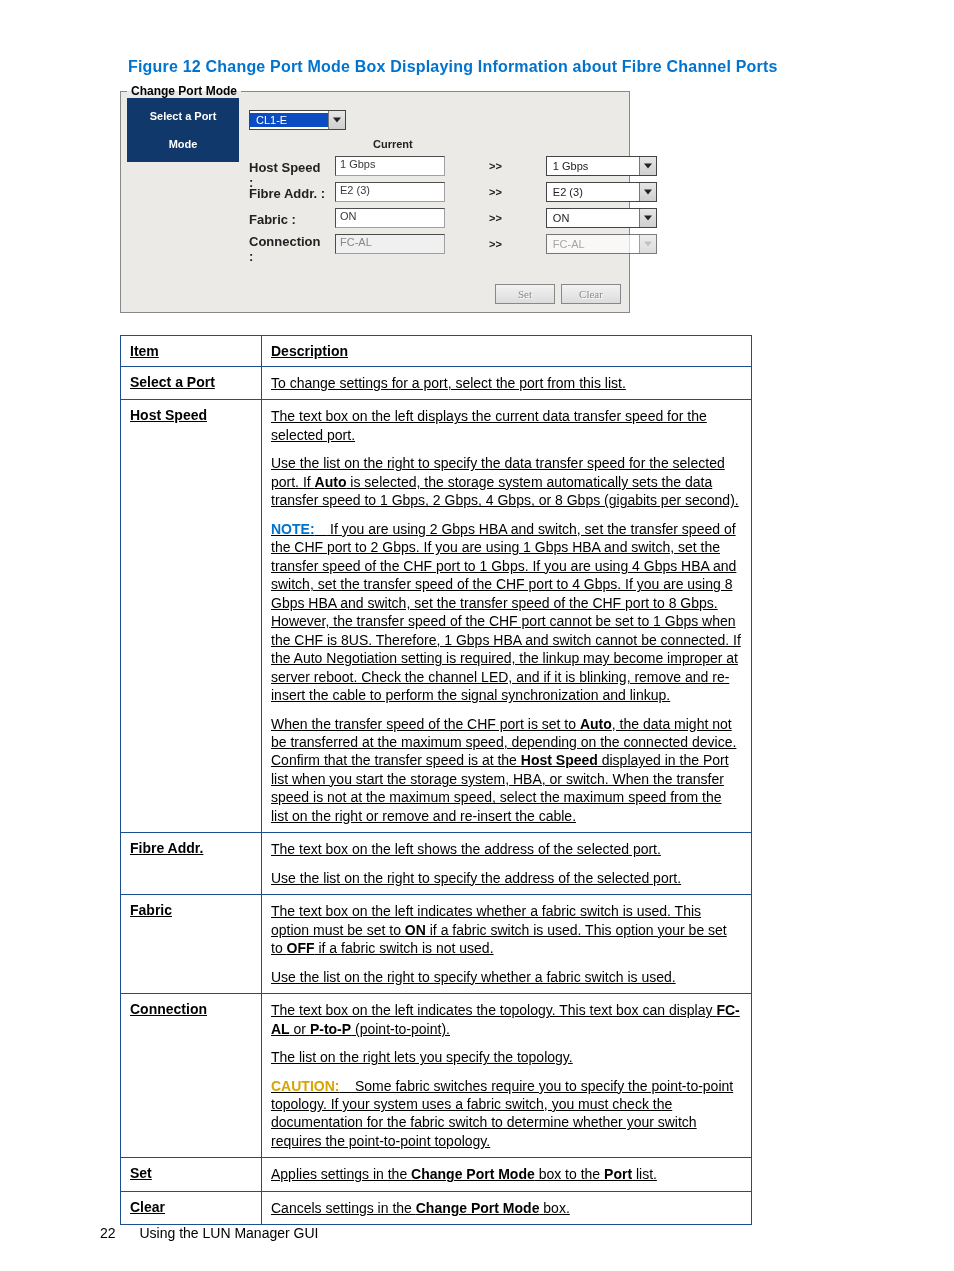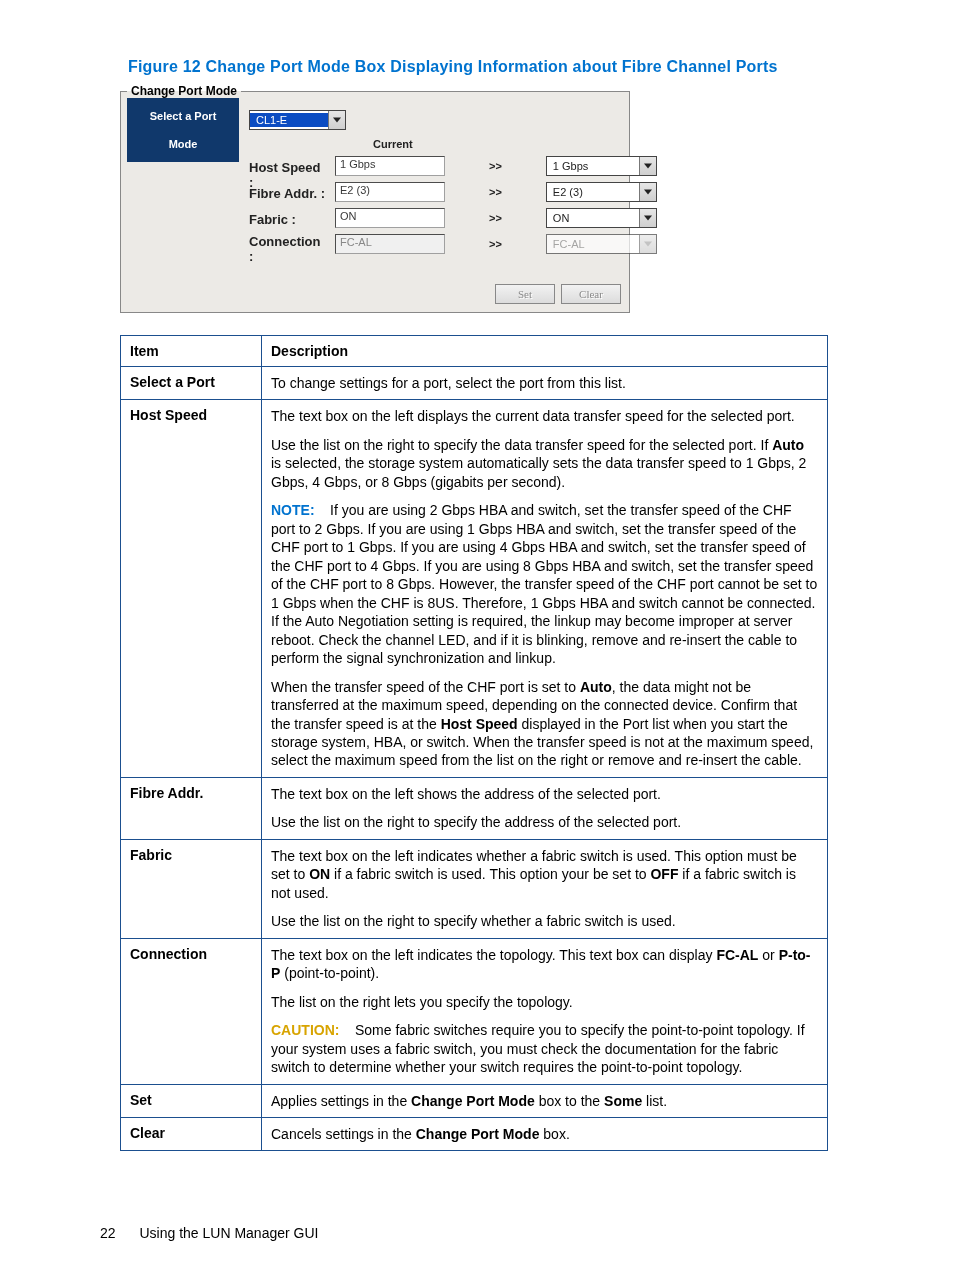--- a/index.html
+++ b/index.html
@@ -22,21 +22,21 @@
   .cbtn svg{width:8px;height:6px;}
   .tbox{border:1px inset #a0a0a0;background:#fff;color:#3a3a3a;padding:1px 4px;height:16px;font-size:11px;width:100px;display:inline-block;}
   .tbox.dis{background:#f0f0f0;color:#888;}
   .arrow{display:inline-block;padding:0 7px;font-size:11px;font-weight:bold;}
   .curhdr{position:absolute;left:252px;top:40px;font-weight:bold;font-size:11px;}
   .fieldlbl{position:absolute;left:128px;font-weight:bold;font-size:13px;width:78px;}
   .r{position:absolute;display:flex;align-items:center;gap:37px;}
   .btns{position:absolute;right:8px;bottom:8px;display:flex;gap:6px;}
   .winbtn{min-width:60px;height:20px;border:1px solid #888;background:linear-gradient(#f2f2f2,#dcdcdc);font:11px Tahoma;color:#8a8a8a;text-shadow:1px 1px 0 #fff;padding:0;display:flex;align-items:center;justify-content:center;}
   
-  table.desc{border-collapse:collapse;width:708px;margin-top:2px;}
+  table.desc{border-collapse:collapse;width:632px;margin-top:2px;text-decoration:underline;}
   table.desc th,table.desc td{border:1px solid #1b4f8f;padding:7px 9px;vertical-align:top;font-size:14px;}
   table.desc th{background:#fff;text-align:left;font-weight:bold;}
   table.desc td.item{width:122px;font-weight:bold;font-family:Arial,sans-serif;}
   table.desc td.cont p{margin:0 0 10px 0;line-height:1.32;}
   table.desc td.cont p:last-child{margin-bottom:0;}
   .noteword{color:#0073cf;font-weight:bold;}
   .cautword{color:#d8a400;font-weight:bold;}
   .b{font-weight:bold;}
   .footer{position:absolute;left:100px;bottom:30px;font-size:14px;}
   .footer .pg{margin-right:20px;}
@@ -190,21 +190,21 @@
         <p>
           <span class="cautword">CAUTION:</span><span>&nbsp;&nbsp;&nbsp;</span><span> Some fabric switches require you to specify the point-to-point topology. If your system uses a fabric switch, you must check the documentation for the fabric switch to determine whether your switch requires the point-to-point topology.</span>
         </p>
       </td>
     </tr>
 
     <tr>
       <td class="item">Set</td>
       <td class="cont">
         <p>
-          <span>Applies settings in the </span><span class="b">Change Port Mode</span><span> box to the </span><span class="b">Some</span><span> list.</span>
+          <span>Applies settings in the </span><span class="b">Change Port Mode</span><span> box to the </span><span class="b">Port</span><span> list.</span>
         </p>
       </td>
     </tr>
 
     <tr>
       <td class="item">Clear</td>
       <td class="cont">
         <p>
           <span>Cancels settings in the </span><span class="b">Change Port Mode</span><span> box.</span>
         </p>

